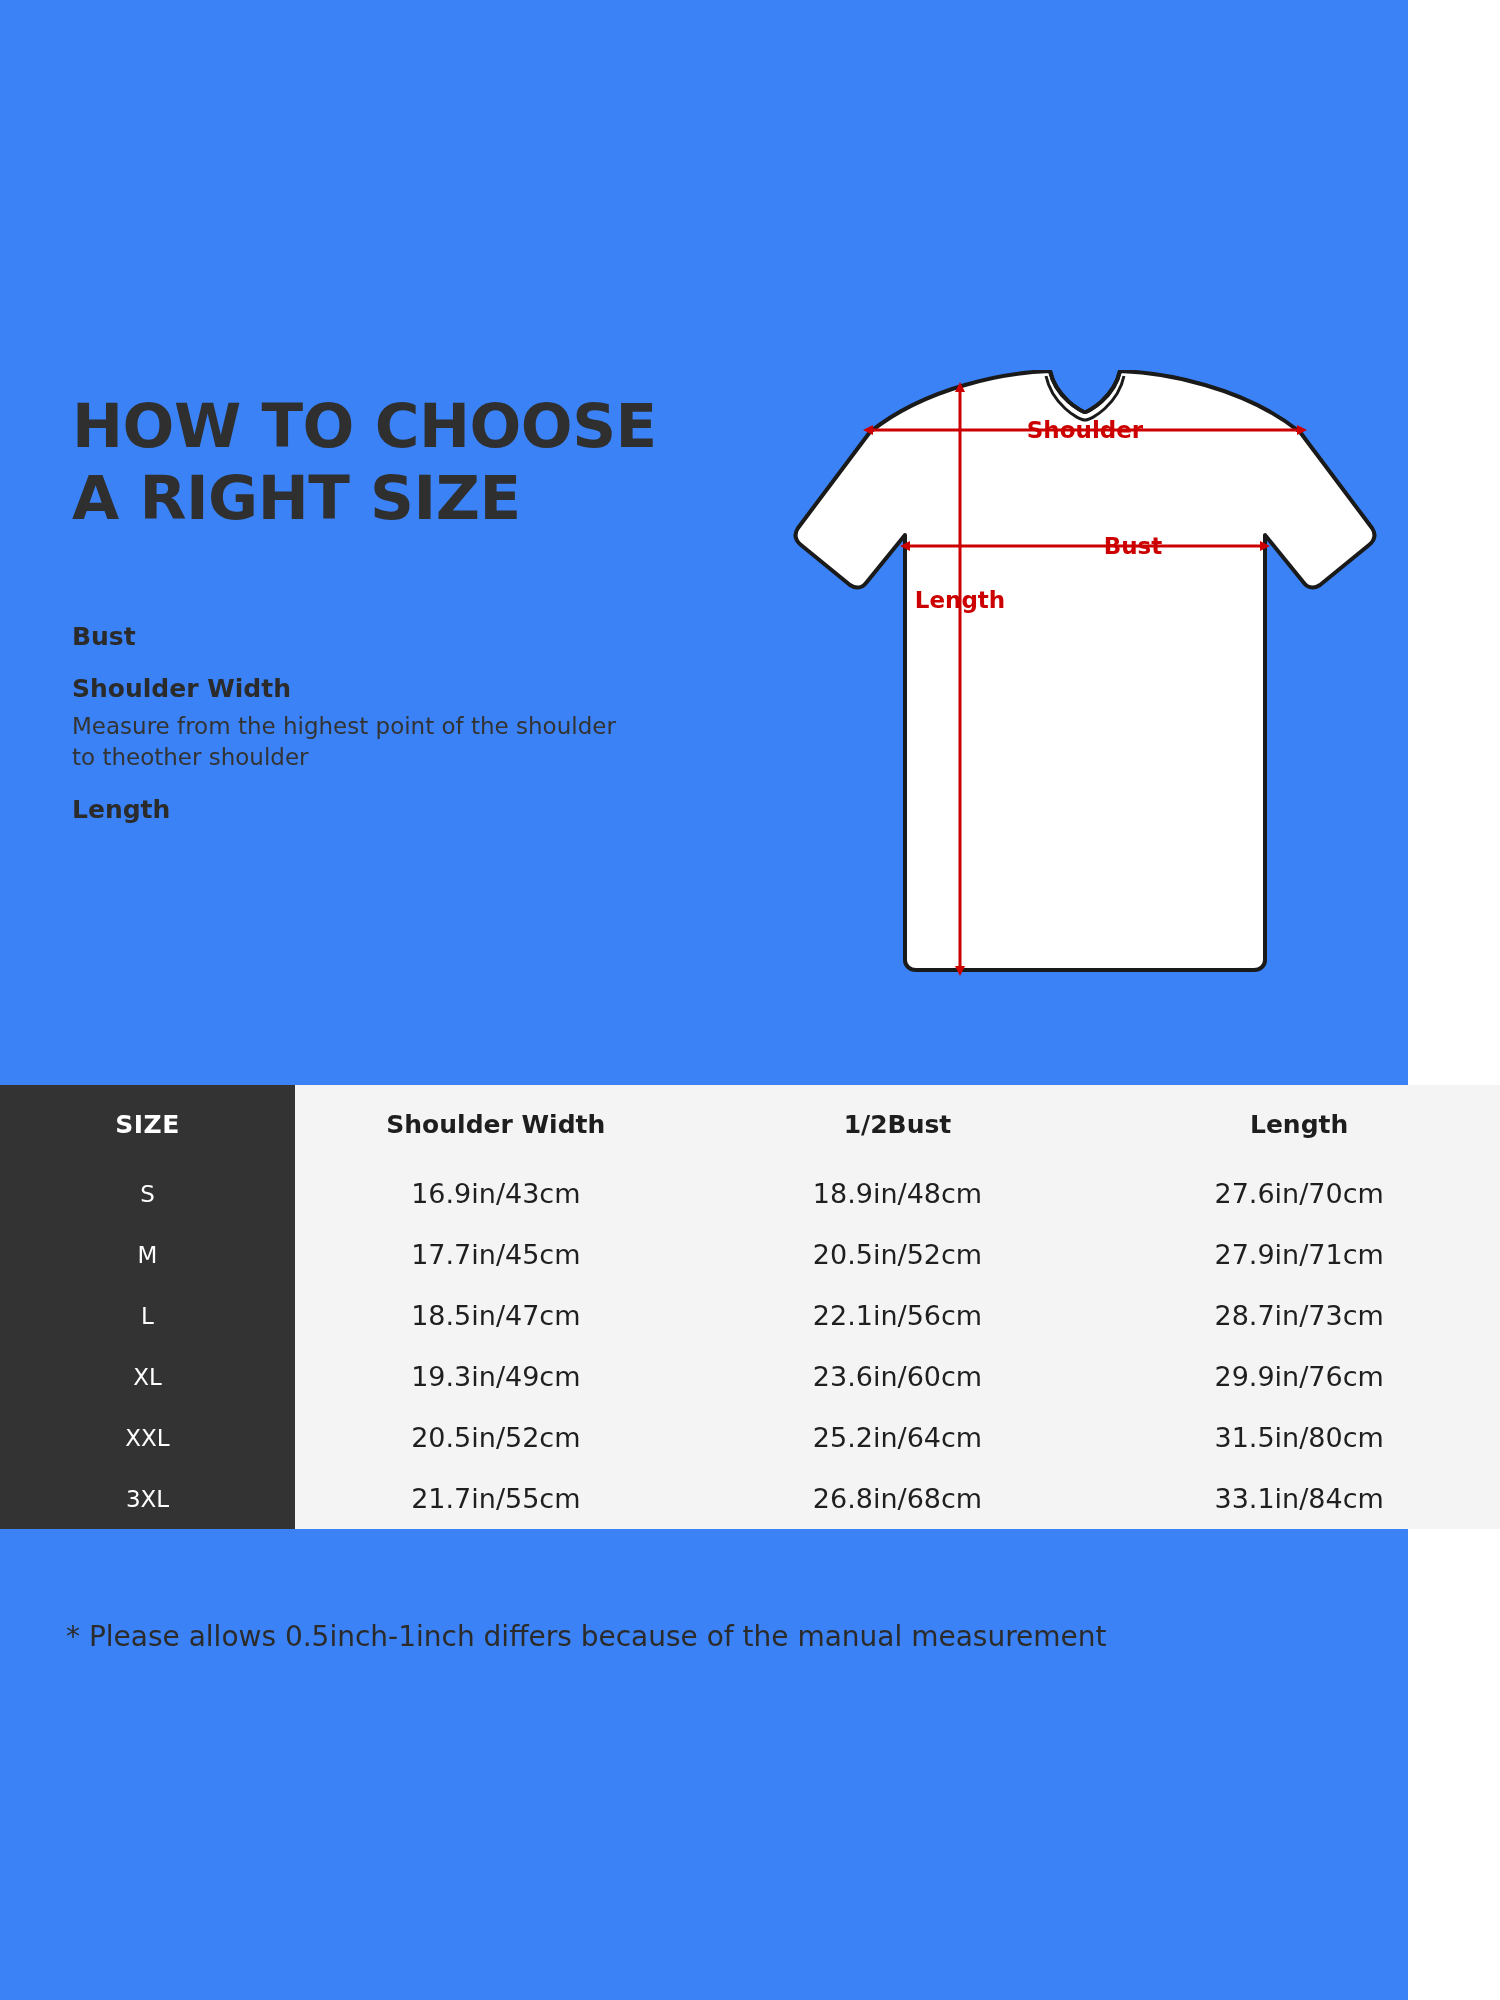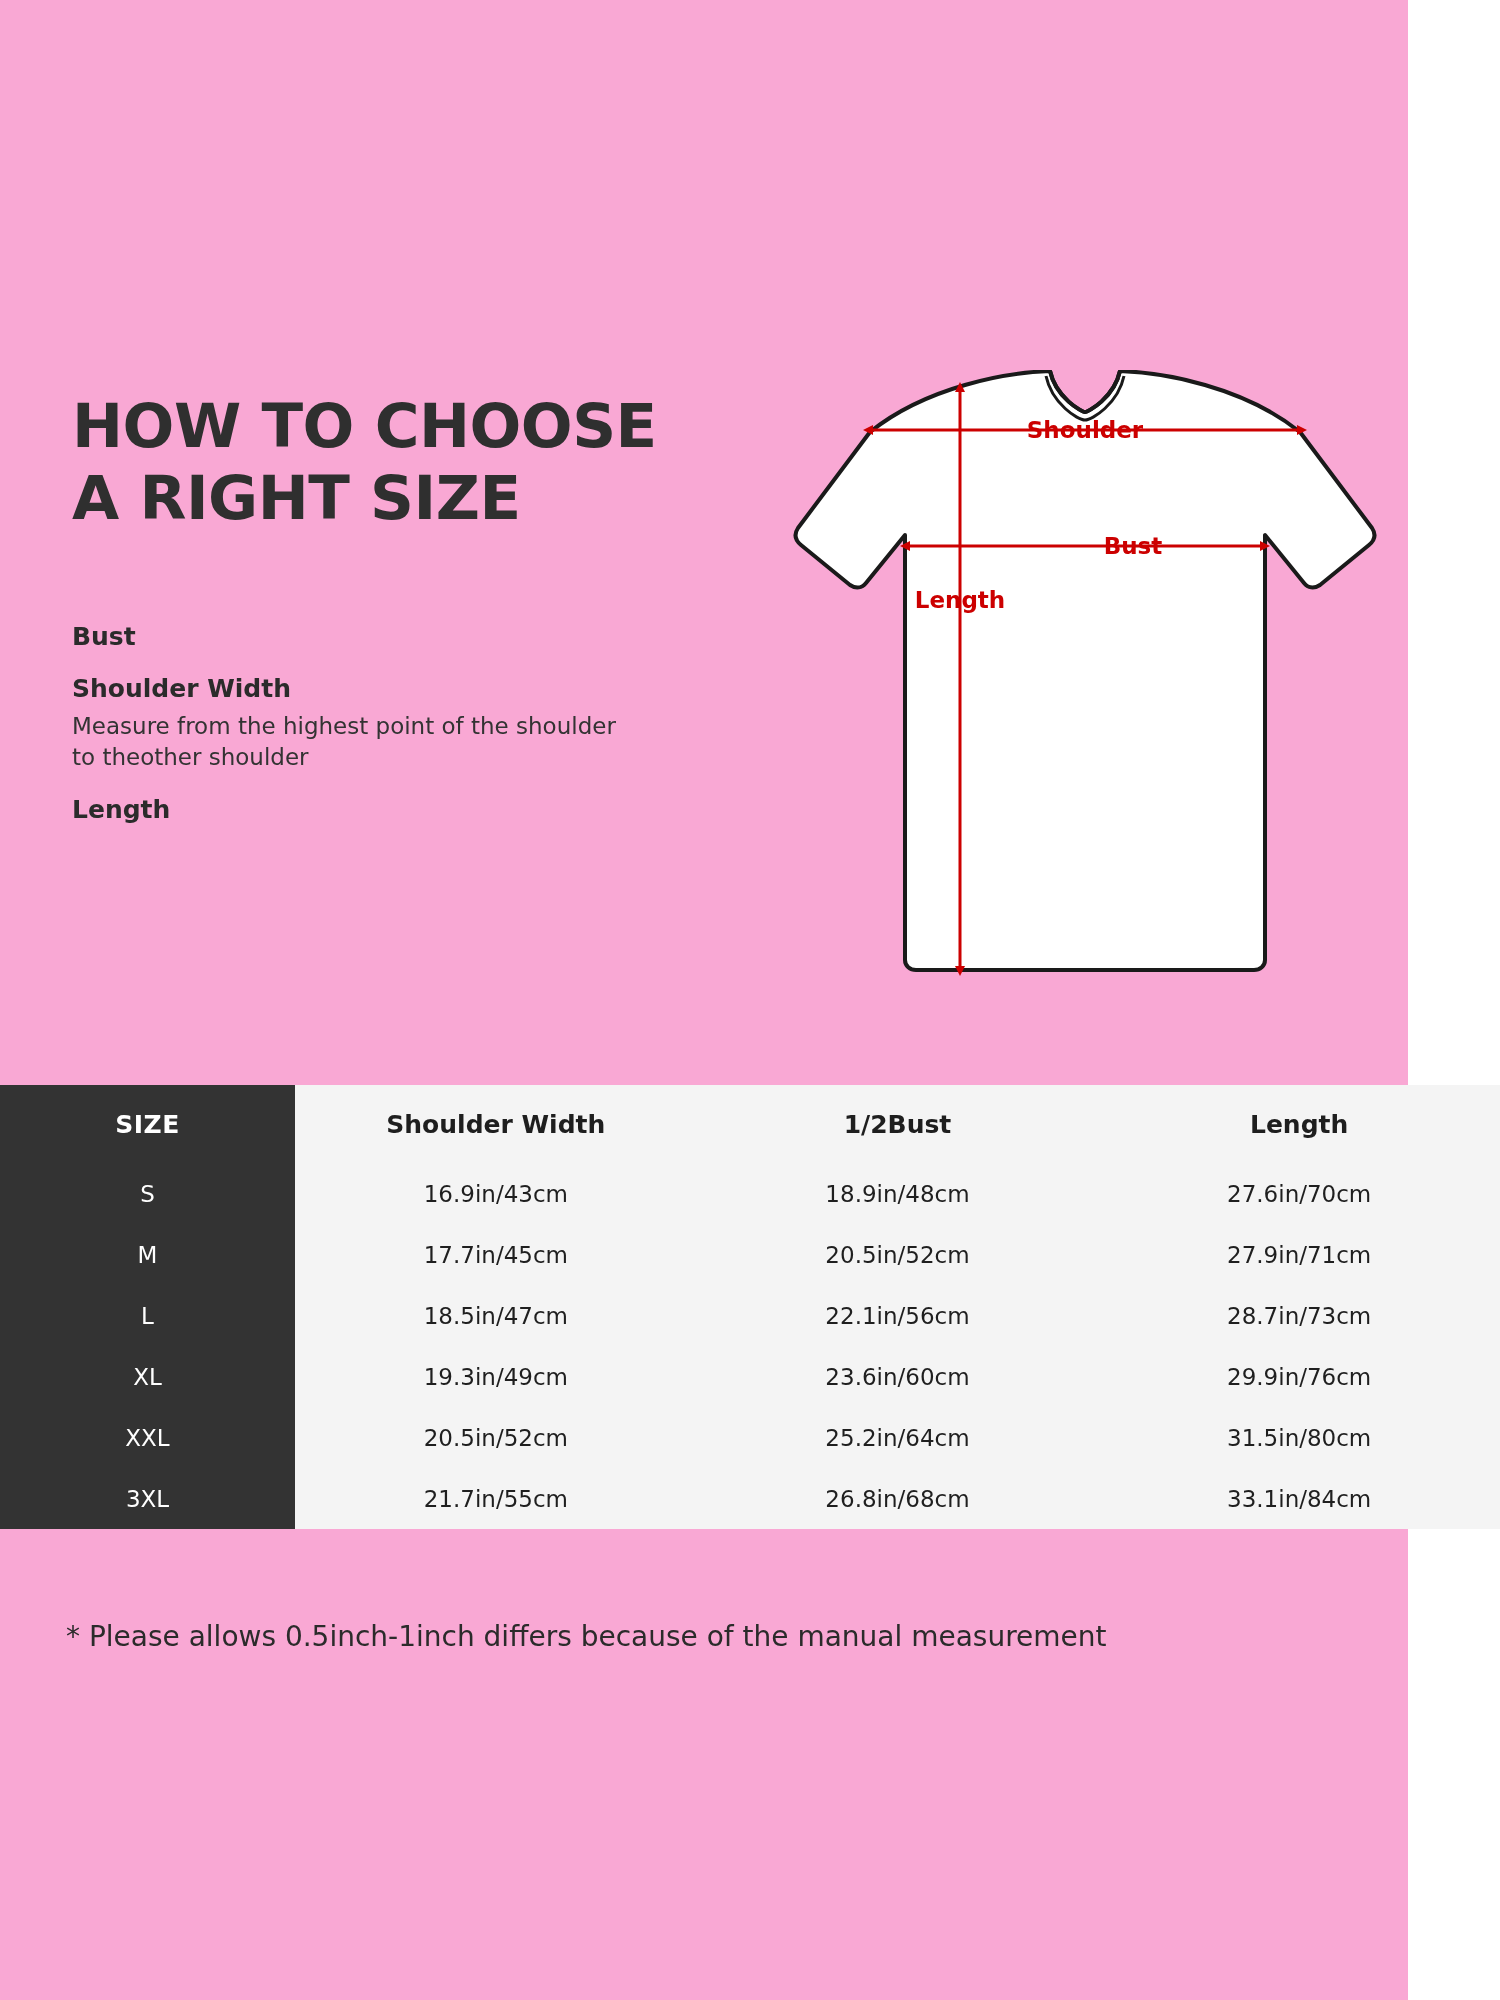--- a/index.html
+++ b/index.html
@@ -12,21 +12,21 @@
     height: 2000px;
     font-family: "DejaVu Sans", sans-serif;
     color: #222222;
     overflow: hidden;
   }
 
   .page {
     position: relative;
     width: 1408px;
     height: 2000px;
-    background: #f9a8d4;
+    background: #3b82f6;
   }
 
   
   .top-section {
     position: absolute;
     left: 0;
     top: 0;
     width: 1500px;
     height: 1085px;
   }
@@ -117,21 +117,21 @@
     color: #ffffff;
     font-size: 23px;
     height: 61px;
     text-align: center;
     vertical-align: middle;
     font-weight: normal;
   }
   .td-val {
     background: #f4f4f4;
     color: #1f1f1f;
-    font-size: 23px;
+    font-size: 27px;
     height: 61px;
     text-align: center;
     vertical-align: middle;
     font-weight: normal;
   }
 
   .footnote {
     position: absolute;
     left: 66px;
     top: 1620px;

